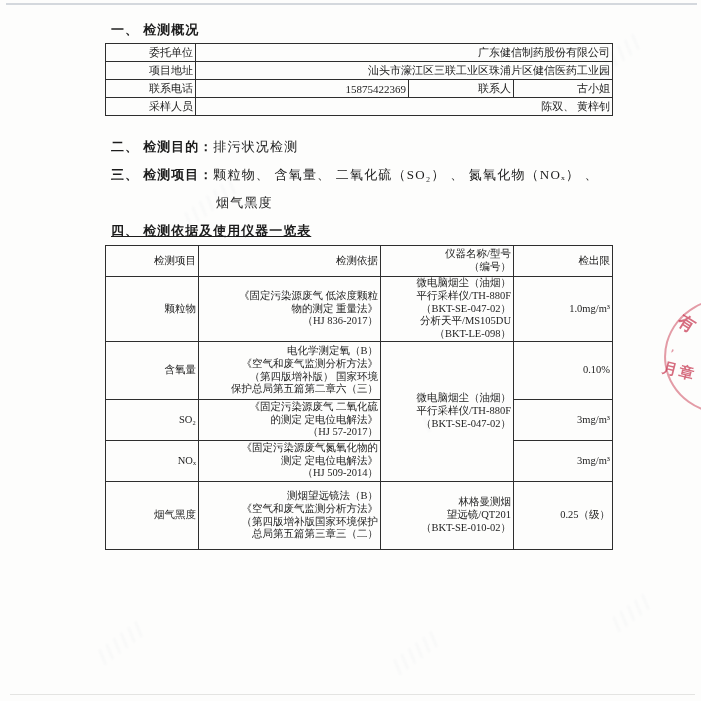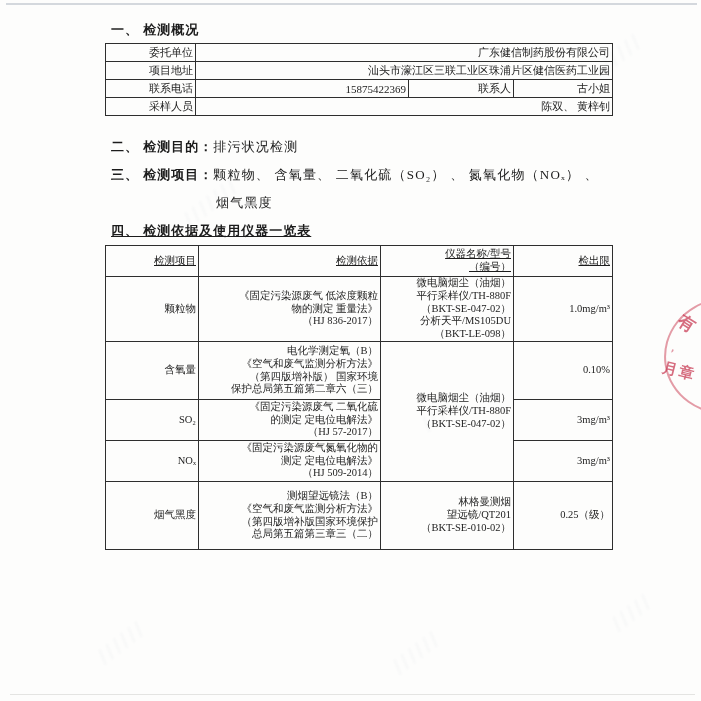--- a/index.html
+++ b/index.html
@@ -27,21 +27,21 @@
   .s5{margin-top:11px;}
   .sec-inline{font-weight:normal;letter-spacing:1.2px;}
   .s3-cont{font-size:13px;letter-spacing:1.2px;margin-left:111px;margin-top:10px;}
   table{border-collapse:collapse;table-layout:fixed;width:507px;}
   td,th{border:1px solid #2e2e2e;text-align:right;vertical-align:middle;
     padding:0 2px;font-weight:normal;overflow:hidden;}
   .t1{margin-top:4px;font-size:11px;}
   .t1 tr{height:18px;}
   .t2{margin-top:5px;font-size:10.5px;line-height:12.8px;}
   .pre{white-space:pre-line;}
-  .t2 .hrow{height:31px;text-decoration:underline;}
+  .t2 .hrow{height:31px;}
   .t2 .r0{height:65px;}
   .t2 .r1{height:58px;}
   .t2 .r2{height:41px;}
   .t2 .r3{height:41px;}
   .t2 .r4{height:68px;}
   .stamp{position:absolute;left:652px;top:296px;width:120px;height:120px;pointer-events:none;}
   .stamp .ring{position:absolute;left:12px;top:2px;width:118px;height:112px;border:2.5px solid rgba(205,75,95,.55);
     border-radius:50%;transform:rotate(-8deg);}
   .stamp .ch{position:absolute;color:rgba(200,60,85,.75);font-weight:bold;
     font-family:"DejaVu Sans",sans-serif;}

